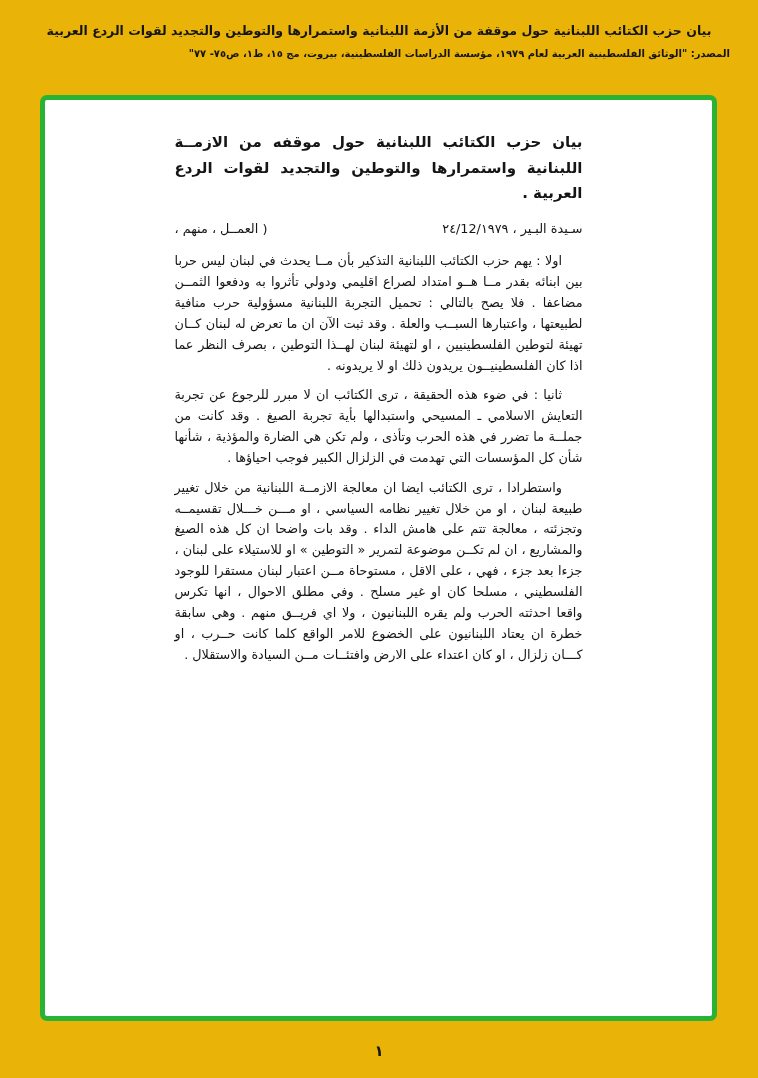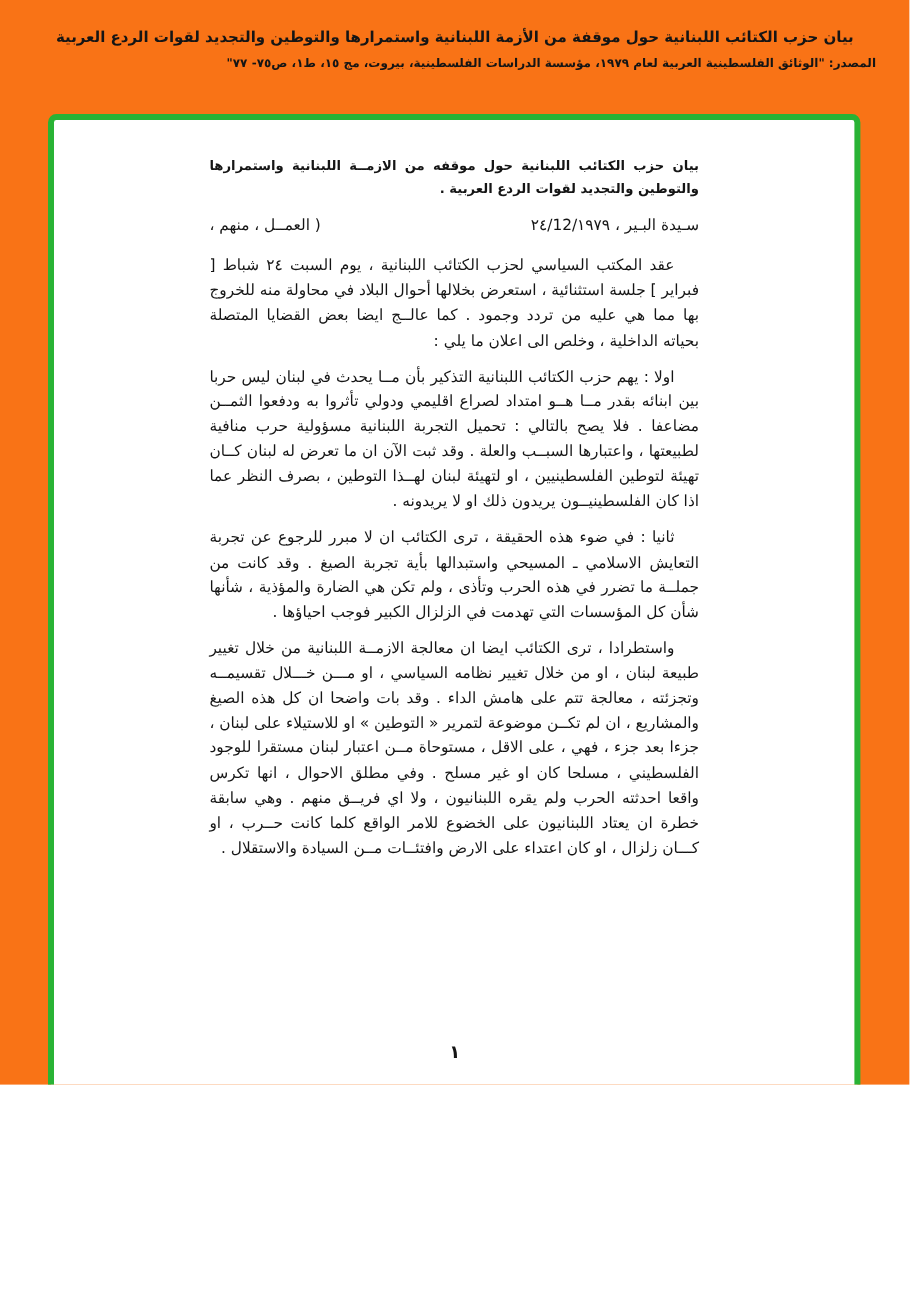--- a/index.html
+++ b/index.html
@@ -3,22 +3,22 @@
 <meta charset="utf-8">
 <style>
   html, body {
     margin: 0;
     padding: 0;
     background: #ffffff;
   }
   .page {
     position: relative;
     width: 758px;
-    height: 904px;
-    background: #f97316;
+    height: 1078px;
+    background: #eab308;
     font-family: "DejaVu Sans", sans-serif;
     color: #151515;
     overflow: hidden;
   }
   .top-header {
     direction: rtl;
     text-align: center;
     font-weight: bold;
     font-size: 12.5px;
     padding-top: 22px;
@@ -48,21 +48,21 @@
   .doc-content {
     direction: rtl;
     width: 408px;
     margin: 30px auto 0 auto;
     font-size: 12.8px;
     line-height: 1.63;
     text-align: justify;
   }
   .doc-title {
     font-weight: bold;
-    font-size: 11px;
+    font-size: 15px;
     margin: 0 0 12px 0;
     text-align: justify;
     line-height: 1.7;
   }
   .dateline {
     margin: 0 0 12px 0;
   }
   .dateline-row {
     display: flex;
     justify-content: space-between;
@@ -96,21 +96,20 @@
 
       <div class="doc-title">بيان حزب الكتائب اللبنانية حول موقفه من الازمــة اللبنانية واستمرارها والتوطين والتجديد لقوات الردع العربية .</div>
 
       <div class="dateline">
         <div class="dateline-row">
           <span>سـيدة البـير ، ٢٤/12/١٩٧٩</span>
           <span>( العمــل ، منهم ،</span>
         </div>
       </div>
 
-      <p class="doc-paragraph">عقد المكتب السياسي لحزب الكتائب اللبنانية ، يوم السبت ٢٤ شباط [ فبراير ] جلسة استثنائية ، استعرض بخلالها أحوال البلاد في محاولة منه للخروج بها مما هي عليه من تردد وجمود . كما عالــج ايضا بعض القضايا المتصلة بحياته الداخلية ، وخلص الى اعلان ما يلي :</p>
 
       <p class="doc-paragraph">اولا : يهم حزب الكتائب اللبنانية التذكير بأن مــا يحدث في لبنان ليس حربا بين ابنائه بقدر مــا هــو امتداد لصراع اقليمي ودولي تأثروا به ودفعوا الثمــن مضاعفا . فلا يصح بالتالي : تحميل التجربة اللبنانية مسؤولية حرب منافية لطبيعتها ، واعتبارها السبــب والعلة . وقد ثبت الآن ان ما تعرض له لبنان كــان تهيئة لتوطين الفلسطينيين ، او لتهيئة لبنان لهــذا التوطين ، بصرف النظر عما اذا كان الفلسطينيــون يريدون ذلك او لا يريدونه .</p>
 
       <p class="doc-paragraph">ثانيا : في ضوء هذه الحقيقة ، ترى الكتائب ان لا مبرر للرجوع عن تجربة التعايش الاسلامي ـ المسيحي واستبدالها بأية تجربة الصيغ . وقد كانت من جملــة ما تضرر في هذه الحرب وتأذى ، ولم تكن هي الضارة والمؤذية ، شأنها شأن كل المؤسسات التي تهدمت في الزلزال الكبير فوجب احياؤها .</p>
 
       <p class="doc-paragraph">واستطرادا ، ترى الكتائب ايضا ان معالجة الازمــة اللبنانية من خلال تغيير طبيعة لبنان ، او من خلال تغيير نظامه السياسي ، او مـــن خـــلال تقسيمــه وتجزئته ، معالجة تتم على هامش الداء . وقد بات واضحا ان كل هذه الصيغ والمشاريع ، ان لم تكــن موضوعة لتمرير « التوطين » او للاستيلاء على لبنان ، جزءا بعد جزء ، فهي ، على الاقل ، مستوحاة مــن اعتبار لبنان مستقرا للوجود الفلسطيني ، مسلحا كان او غير مسلح . وفي مطلق الاحوال ، انها تكرس واقعا احدثته الحرب ولم يقره اللبنانيون ، ولا اي فريــق منهم . وهي سابقة خطرة ان يعتاد اللبنانيون على الخضوع للامر الواقع كلما كانت حــرب ، او كـــان زلزال ، او كان اعتداء على الارض وافتئــات مــن السيادة والاستقلال .</p>
 
     </div>
   </div>
 

